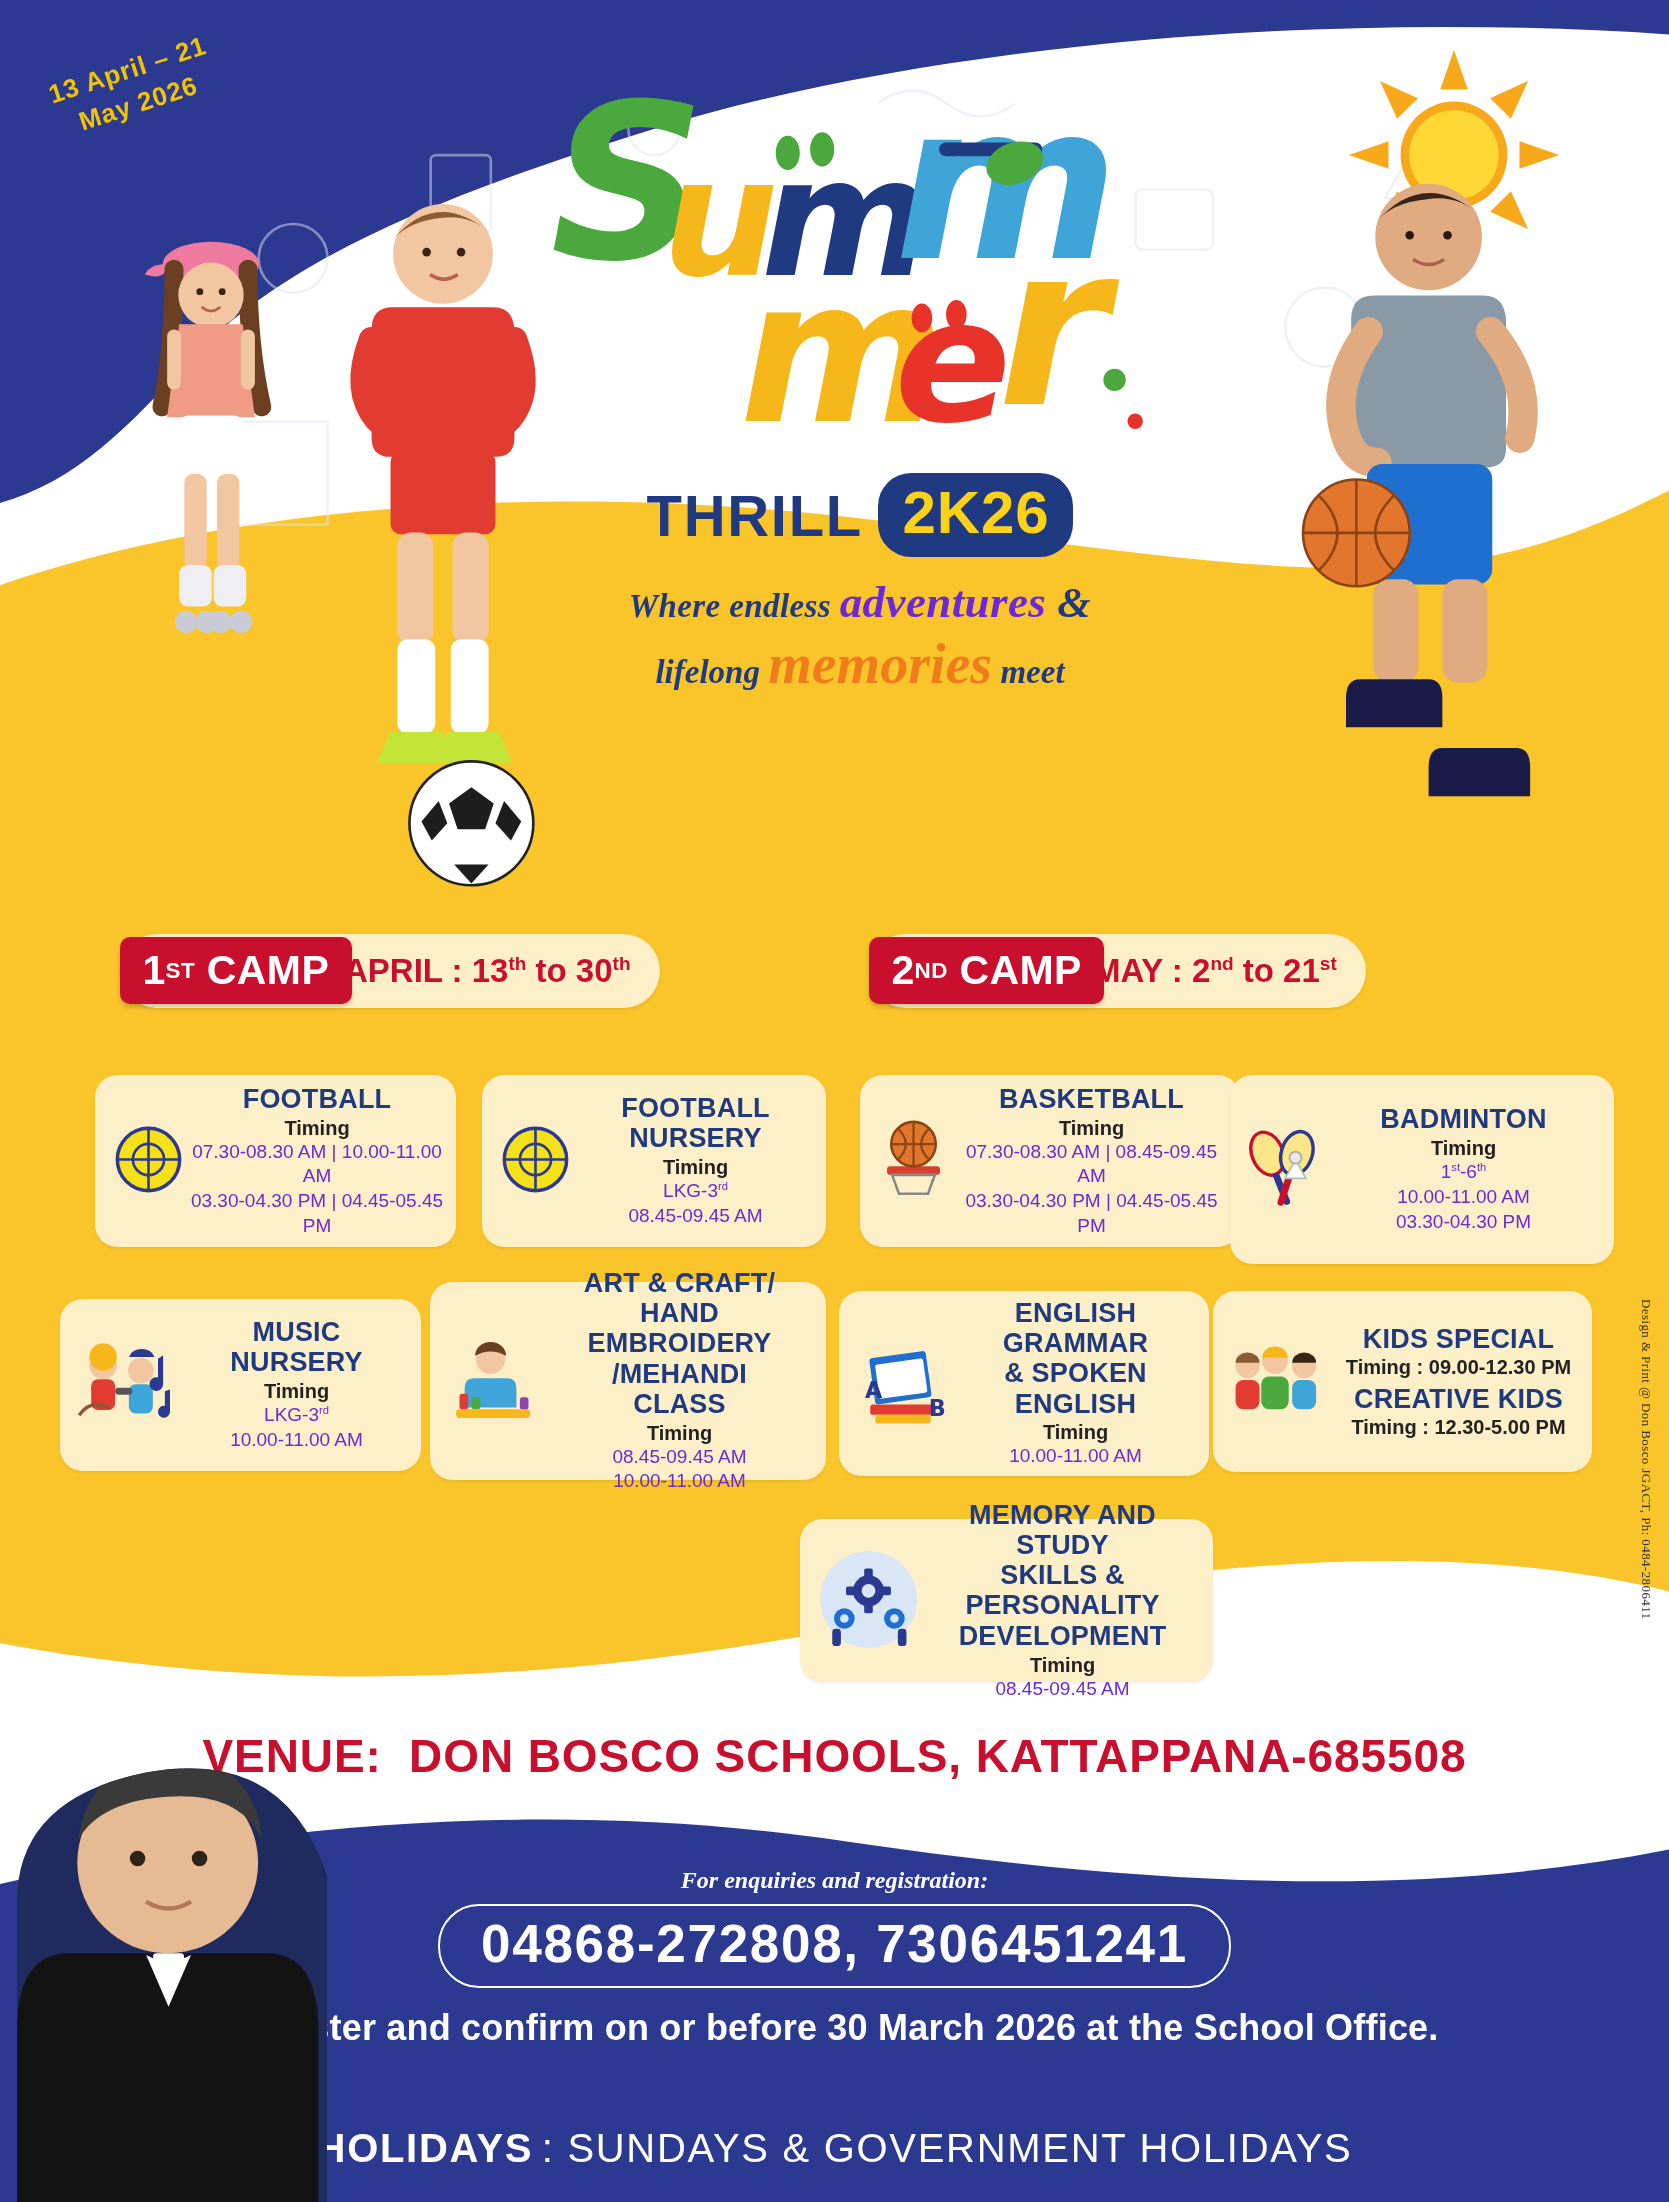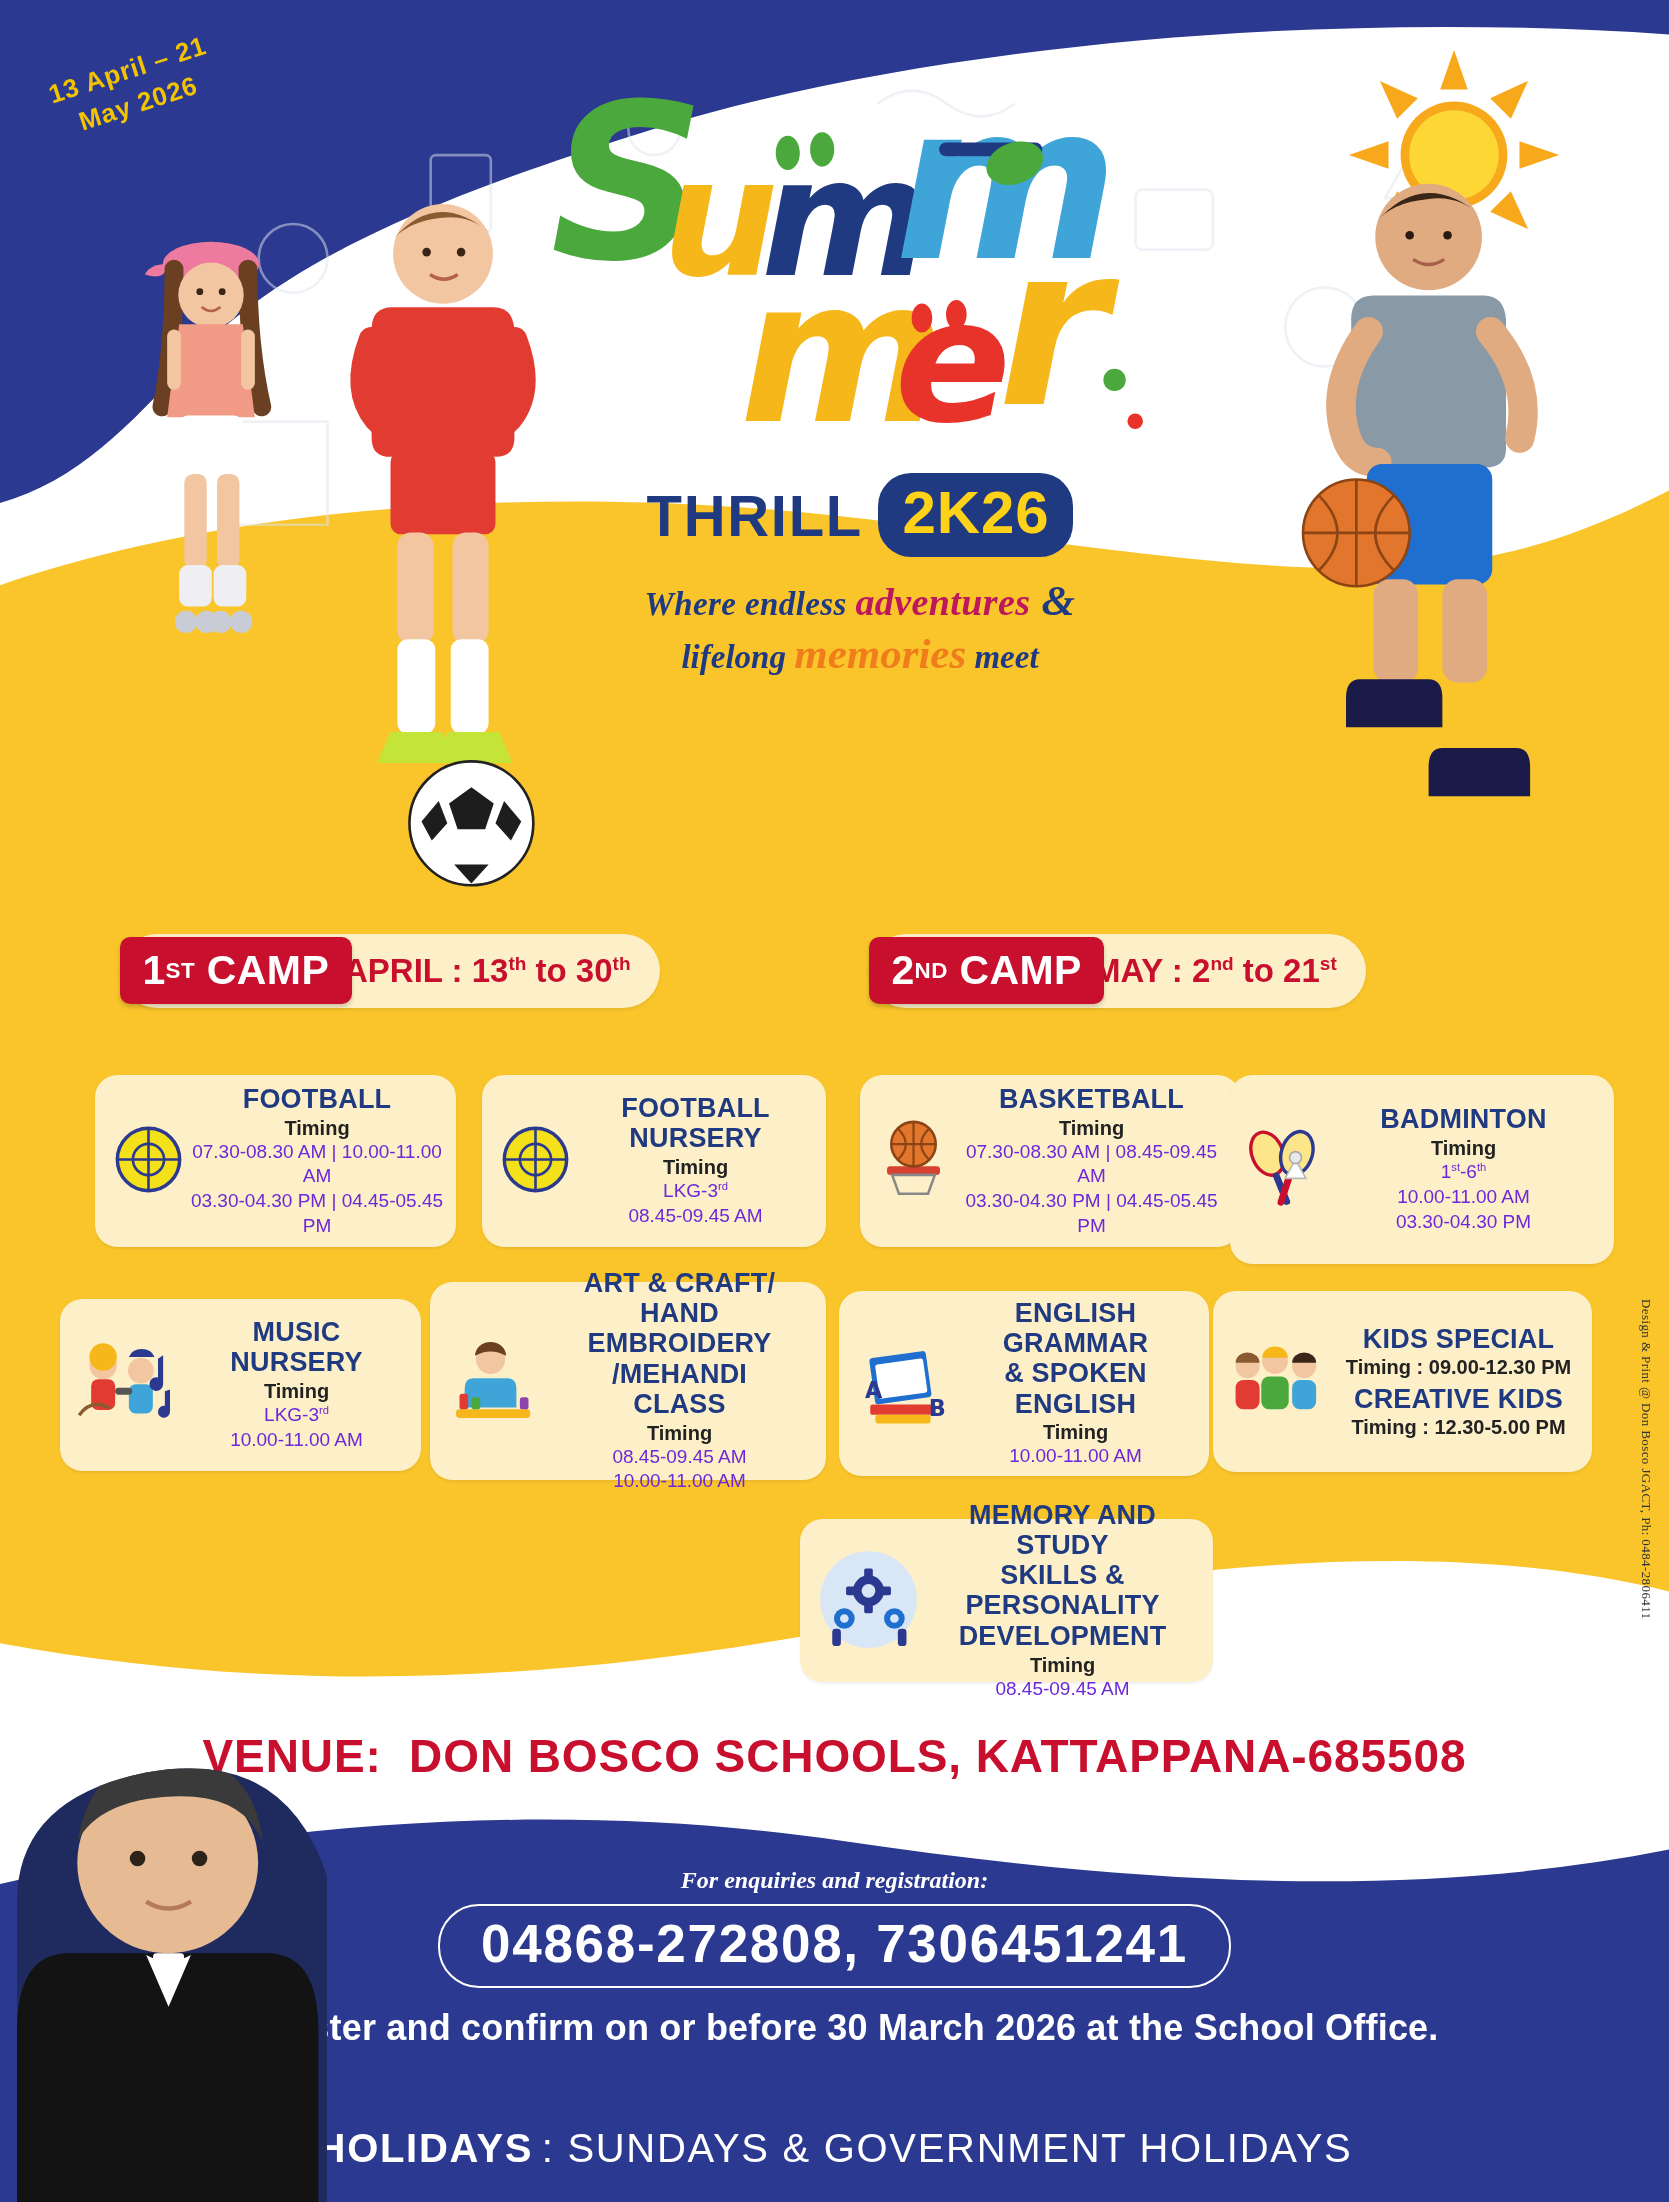--- a/index.html
+++ b/index.html
@@ -73,22 +73,22 @@
     letter-spacing: 0.9px;
   }
   .tagline {
     margin-top: 19px; text-align: center;
     font-family: "Liberation Serif", serif;
     font-style: italic;
     color: #1f3a80;
   }
   .tag1 { font-size: 38px; font-weight: bold; letter-spacing: 0.4px;}
   .tag2 { font-size: 38px; font-weight: bold; margin-top: 3.4px;}
-  .hi-red { color: #be185d; font-size: 38px; }
-  .hi-org { color: #f07c1c; font-size: 43px; }
+  .hi-red { color: #6d28d9; font-size: 45px; }
+  .hi-org { color: #f07c1c; font-size: 56px; }
   .amp { color: #1f3a80; font-size: 43px; }
   .small-w { font-size: 33px; font-weight: bold;}
 
   
   .sun { position: absolute; right: 103px; top: 43px; z-index: 20; }
 
   
   .kid { position: absolute; z-index: 22; }
 
   

